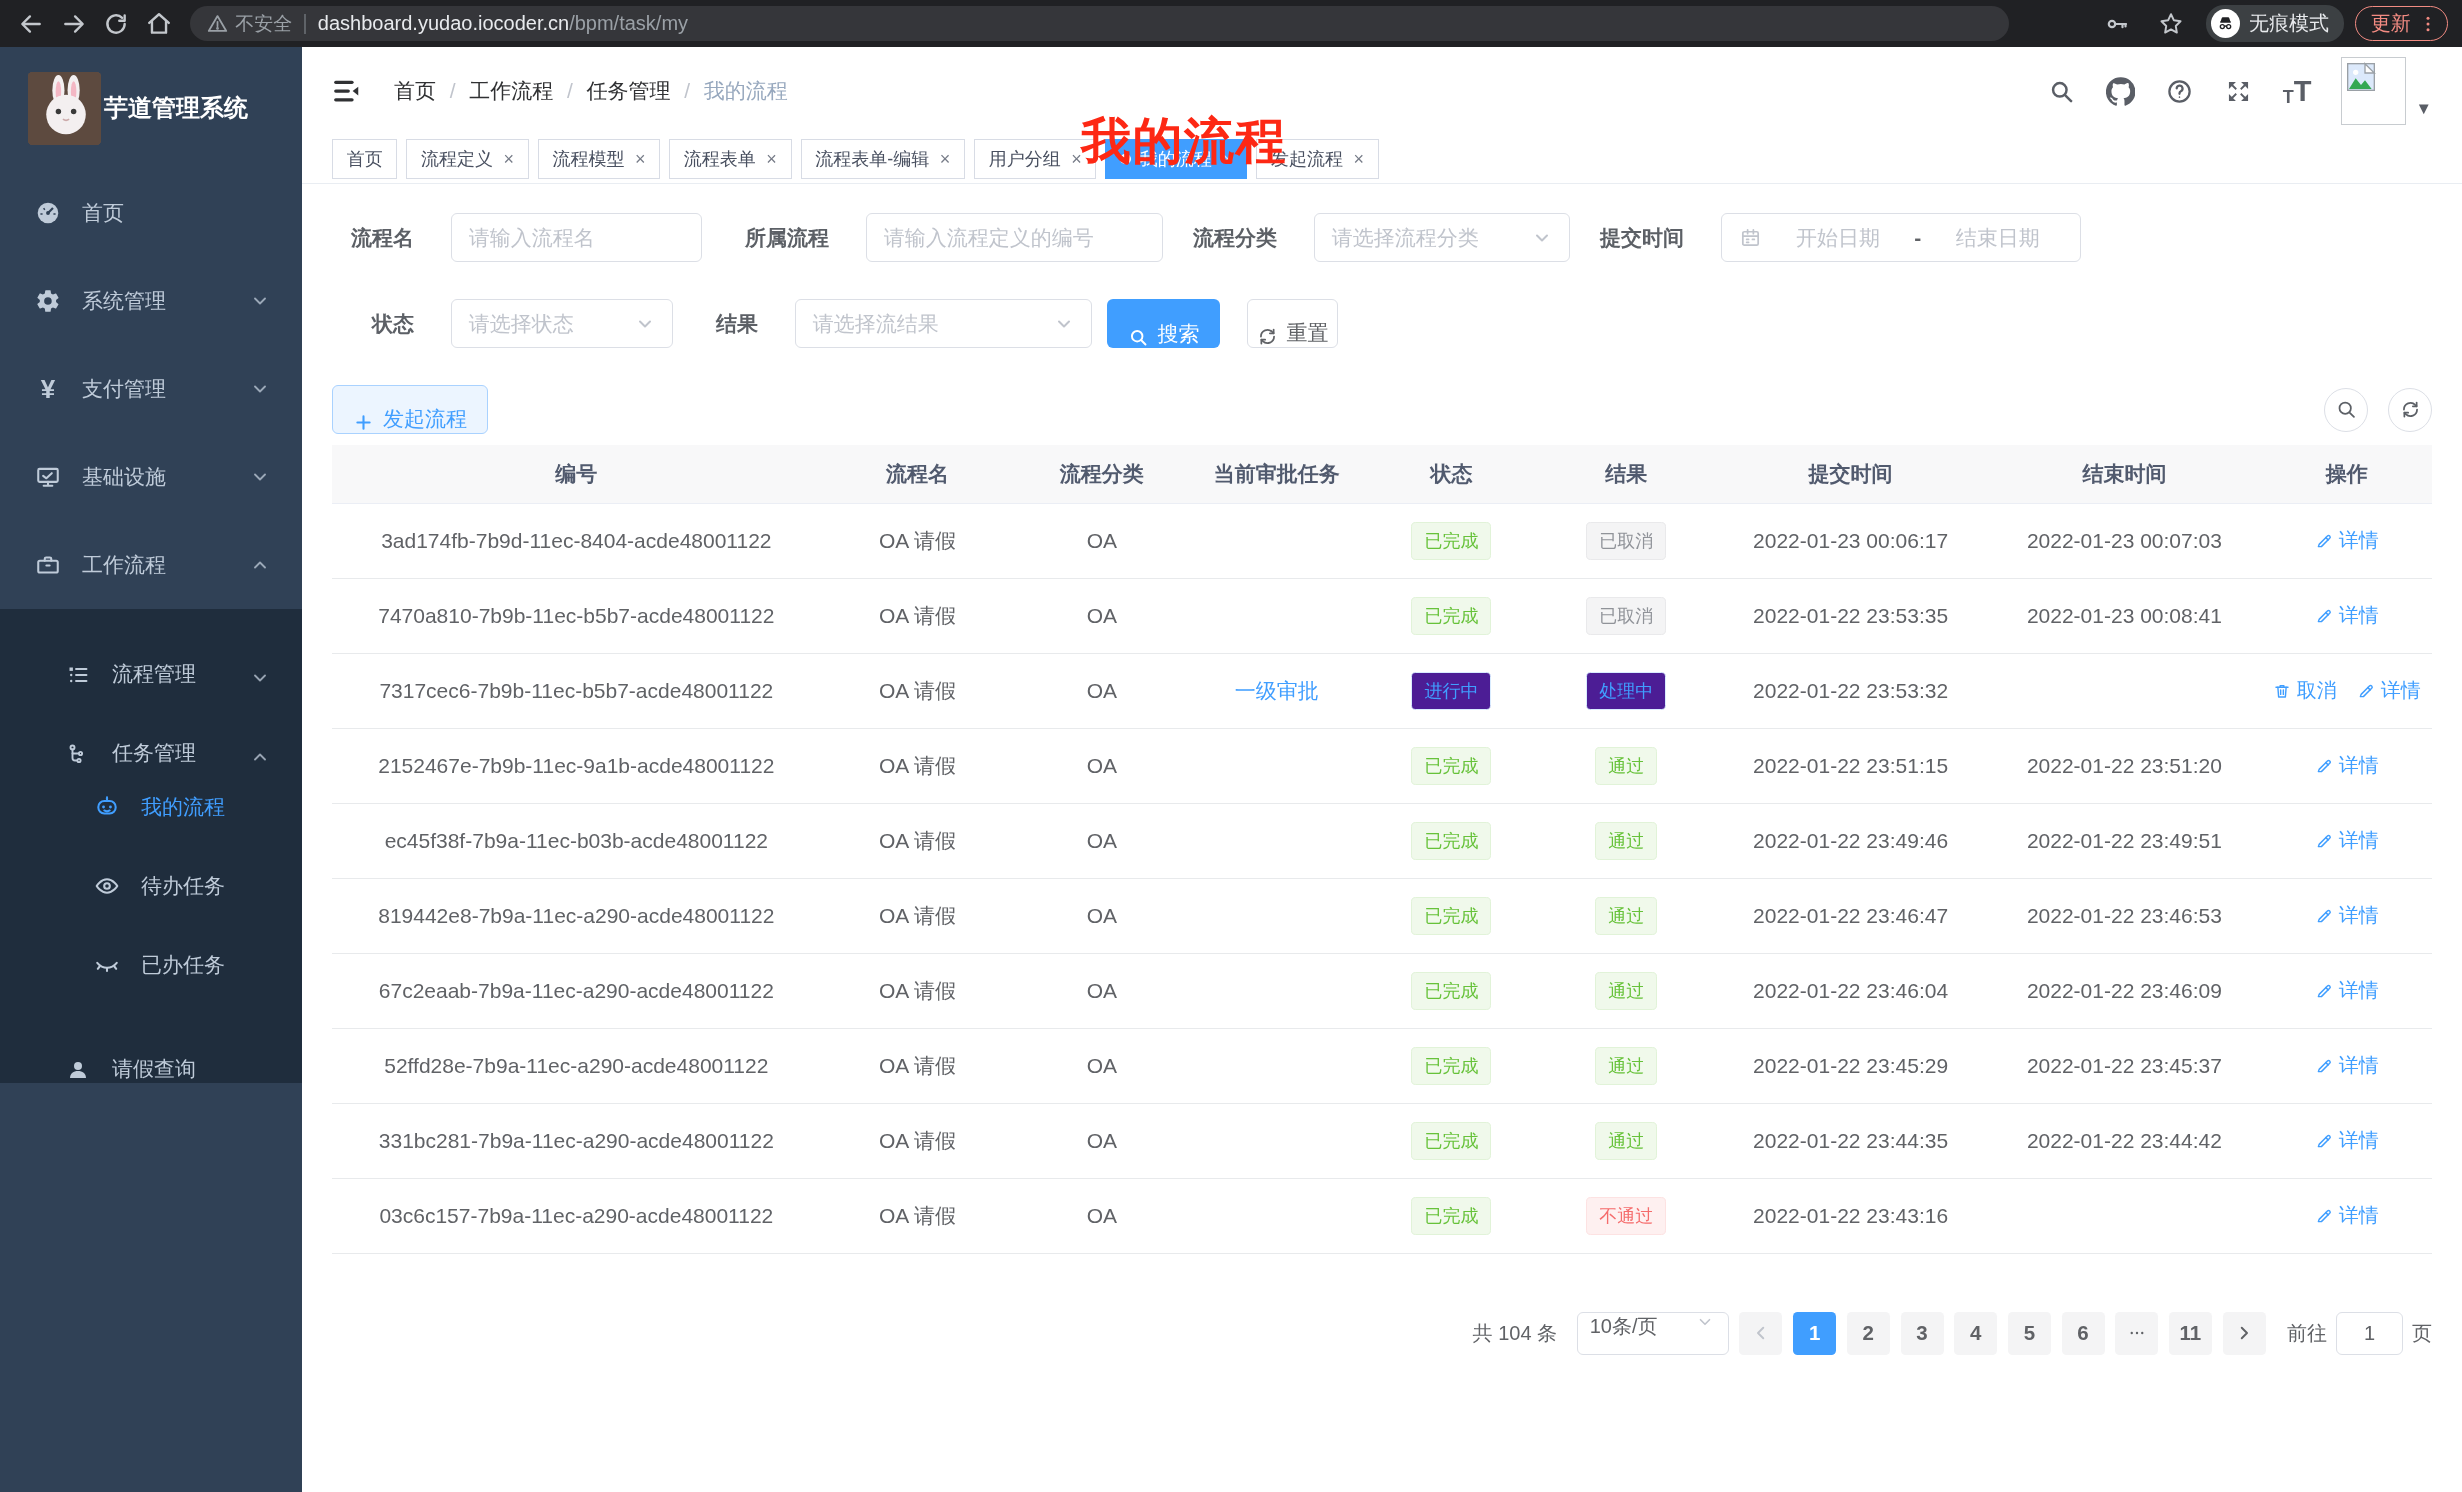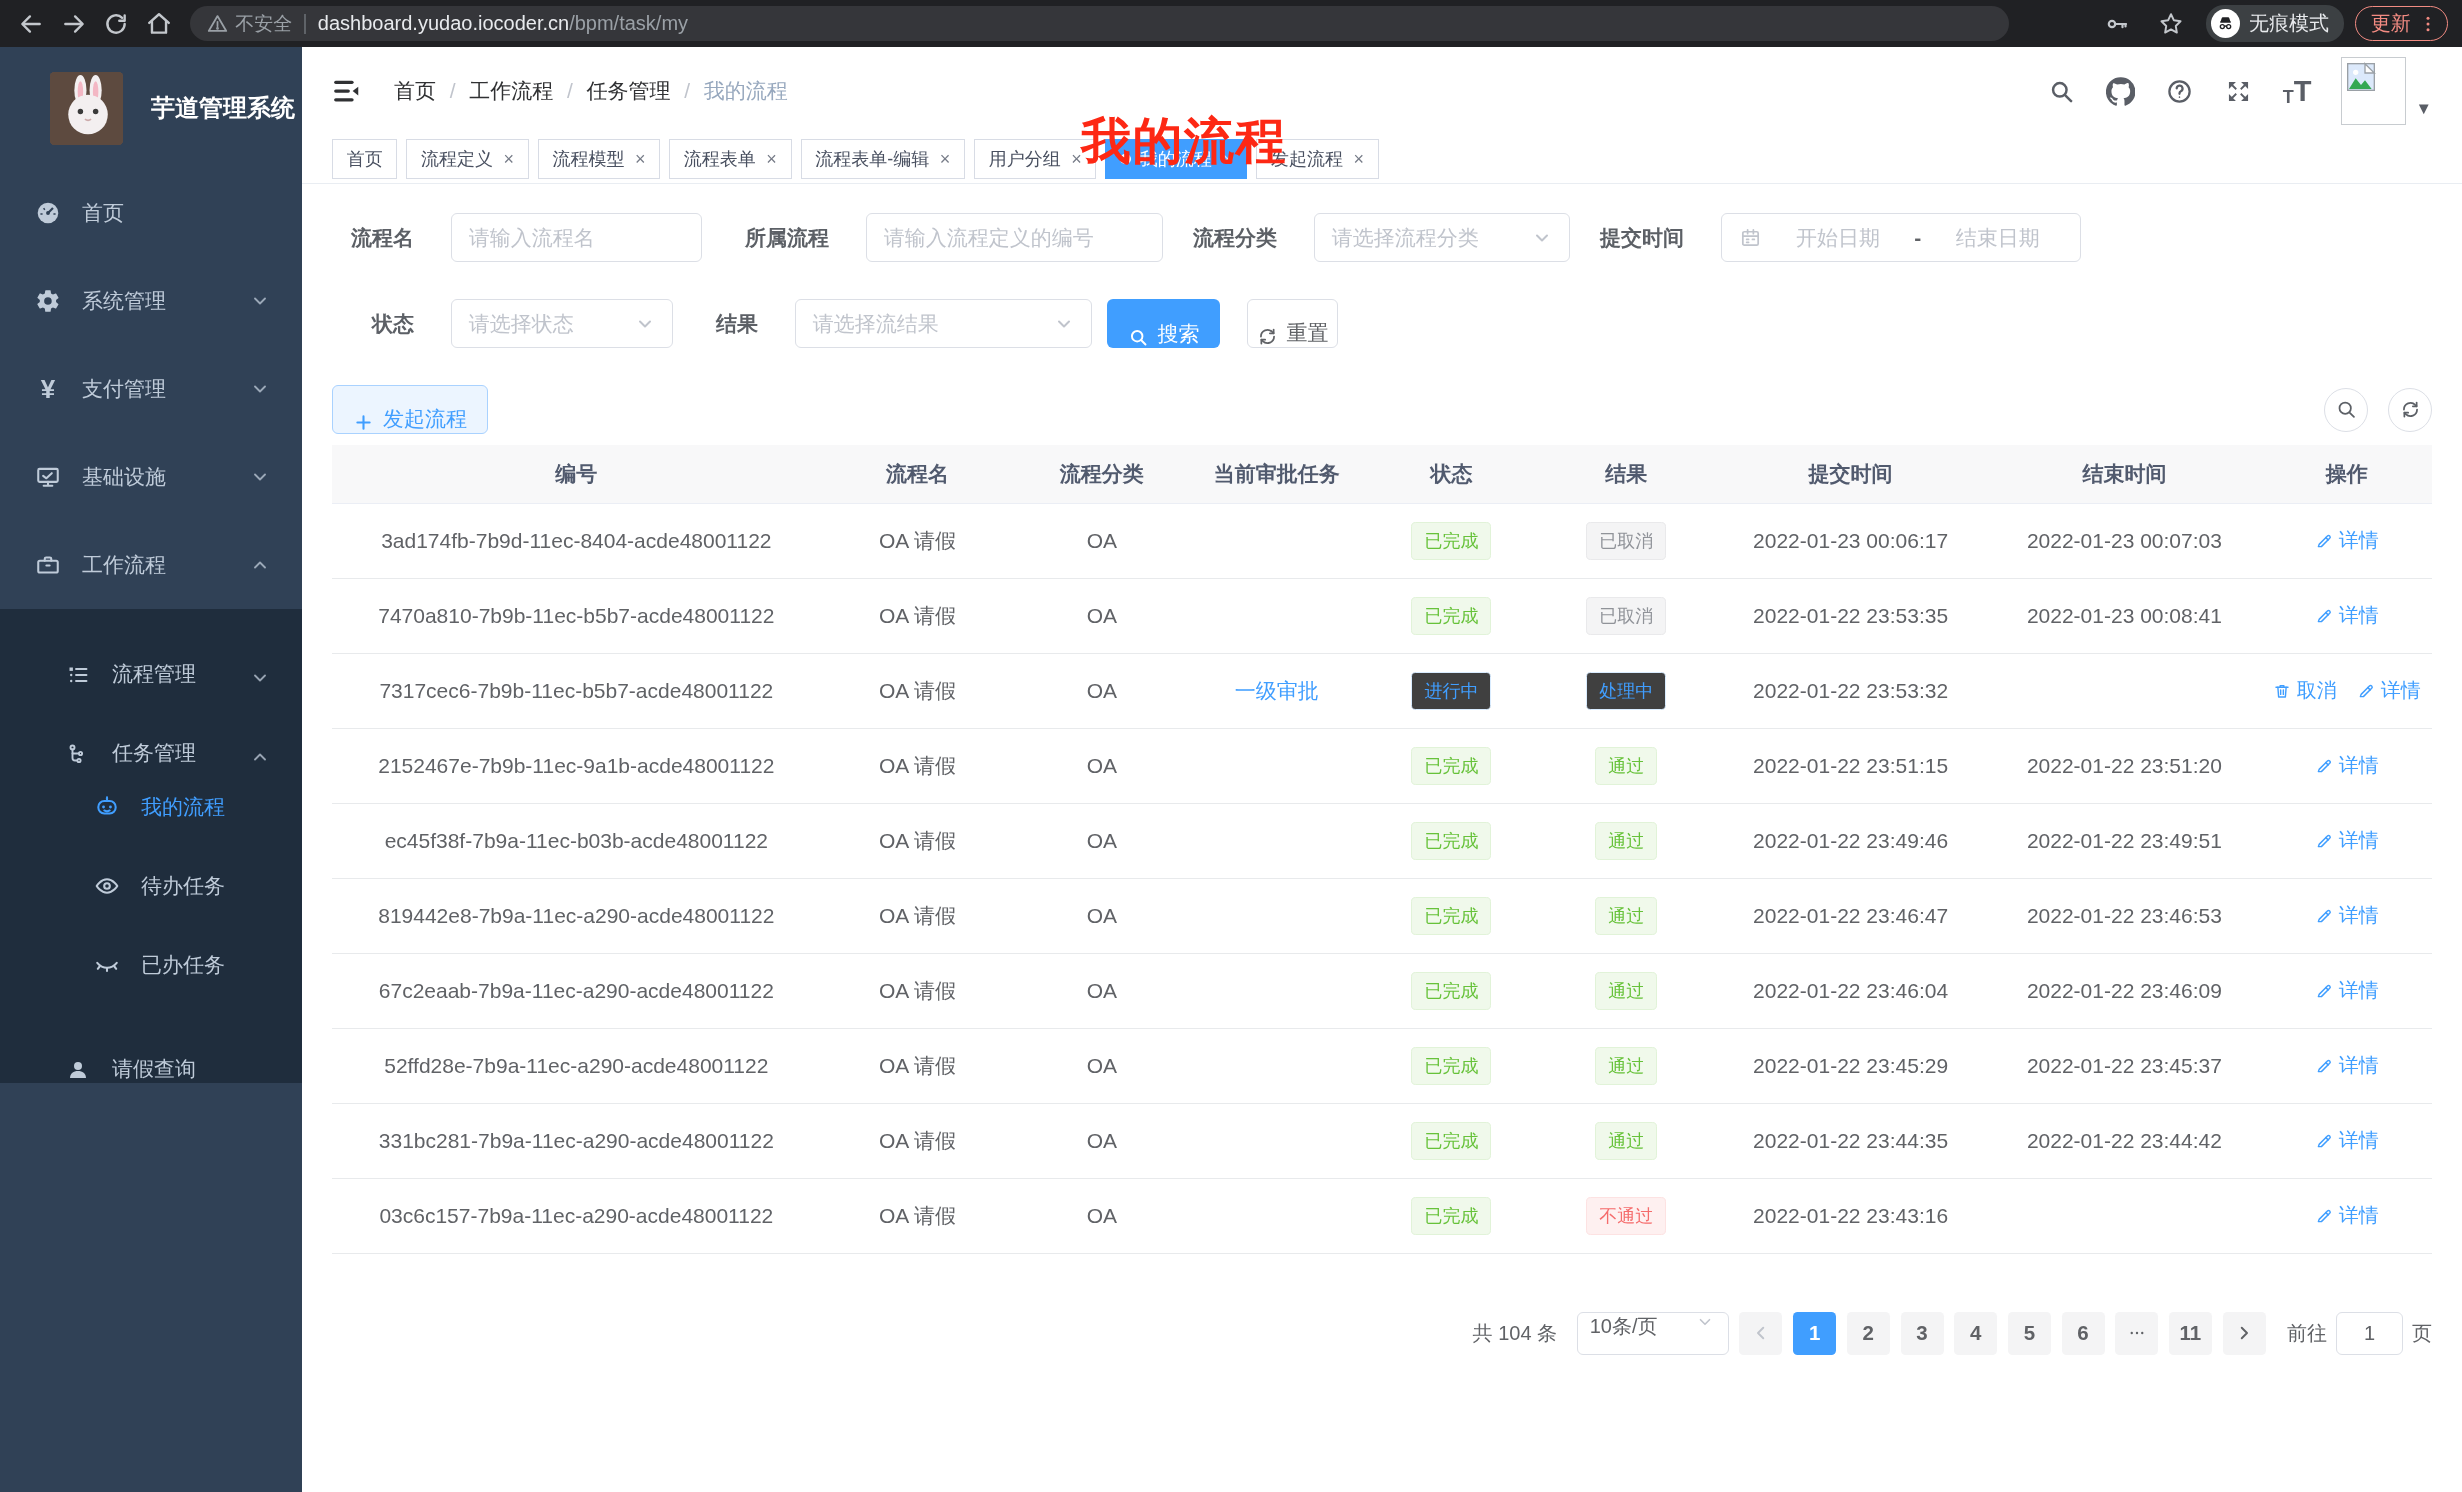--- a/index.html
+++ b/index.html
@@ -17,21 +17,21 @@
   .url-text { font-size:20px; color:#e8eaed; white-space:nowrap; overflow:hidden; }
   .url-text .path { color:#9aa0a6; }
   .chrome-right { display:flex; align-items:center; gap:10.7px; }
   .incog { height:37px; background:#3c4043; border-radius:18px; color:#e8eaed; font-size:20px; display:flex; align-items:center; gap:9px; padding:0 15px 0 4.6px; white-space:nowrap; }
   .incog-circle { width:29px; height:29px; background:#fff; border-radius:50%; display:flex; align-items:center; justify-content:center; }
   .update-pill { height:35px; border:1.5px solid #f28b82; border-radius:17.5px; color:#f28b82; font-size:20px; display:flex; align-items:center; gap:7.6px; padding:0 9px 0 15px; white-space:nowrap; }
 
   
   .app { display:flex; height:1446px; }
   .sidebar { width:302px; flex:0 0 302px; background:#304156; overflow:hidden; }
-  .logo-row { height:122px; display:flex; align-items:center; padding-left:50px; gap:28px; }
+  .logo-row { height:122px; display:flex; align-items:center; padding-left:28px; gap:3px; }
   .logo-img { width:73px; height:73px; border-radius:4.6px; background:#6b5548; position:relative; overflow:hidden; flex:0 0 auto; }
   .logo-title { color:#fff; font-size:24px; font-weight:bold; }
   .menu-item { display:flex; align-items:center; color:#bfcbd9; font-size:21px; cursor:pointer; position:relative; }
   .menu-item.l1 { height:88px; padding-left:35px; }
   .menu-item.l2 { height:79px; padding-left:65px; background:#1f2d3d;align-items:flex-end; }
   .menu-item.l3 { height:79px; padding-left:94px; background:#1f2d3d; }
   .menu-item .micon { width:26px; height:26px; margin-right:21px; display:flex; align-items:center; justify-content:center; flex:0 0 auto; }
   .menu-item .arrow { position:absolute; right:32px; width:20px; height:20px; opacity:.75; }
   .menu-item .arrow.up svg { transform:rotate(180deg); }
   .menu-item.active { color:#409eff; }
@@ -88,21 +88,21 @@
   .cbtn { width:44px; height:44px; border-radius:50%; border:1.5px solid #dcdfe6; background:#fff; color:#5c6066; display:flex; align-items:center; justify-content:center; cursor:pointer; }
   .cbtn svg { width:21px; height:21px; }
 
   
   table { width:100%; border-collapse:collapse; table-layout:fixed; margin-top:11.4px; }
   thead th { background:#f8f8f9; color:#515a6e; font-size:21px; font-weight:bold; height:58px; text-align:center; border-bottom:0.8px solid #ebeef5; }
   tbody td { height:75px; font-size:21px; color:#606266; text-align:center; border-bottom:0.8px solid #e8eaec; white-space:nowrap; overflow:hidden; }
   .badge { display:inline-block; padding:9px 12px; font-size:18px; border-radius:4.6px; line-height:1; border:0.8px solid transparent; }
   .badge.success { color:#67c23a; background:#f0f9eb; border-color:#e1f3d8; }
   .badge.info    { color:#909399; background:#f4f4f5; border-color:#e9e9eb; }
-  .badge.primary { color:#409eff; background:#404040; border-color:#d9ecff; }
+  .badge.primary { color:#409eff; background:#4c1d95; border-color:#d9ecff; }
   .badge.danger  { color:#f56c6c; background:#fef0f0; border-color:#fde2e2; }
   .task-link { color:#409eff; cursor:pointer; }
   .op-link { color:#409eff; font-size:20px; display:inline-flex; align-items:center; gap:6px; cursor:pointer; }
   .op-link + .op-link { margin-left:20px; }
   .op-link svg { width:18px; height:18px; }
 
   
   .pagination { display:flex; align-items:center; justify-content:flex-end; margin-top:58px; gap:10.7px; font-size:20px; color:#606266; }
   .pg-total { margin-right:9px; white-space:nowrap; }
   .pg-sizer { width:152px; height:43px; border:1.5px solid #dcdfe6; border-radius:6px; display:flex; padding:0 12px; color:#606266; font-size:20px; background:#fff; cursor:pointer; }

